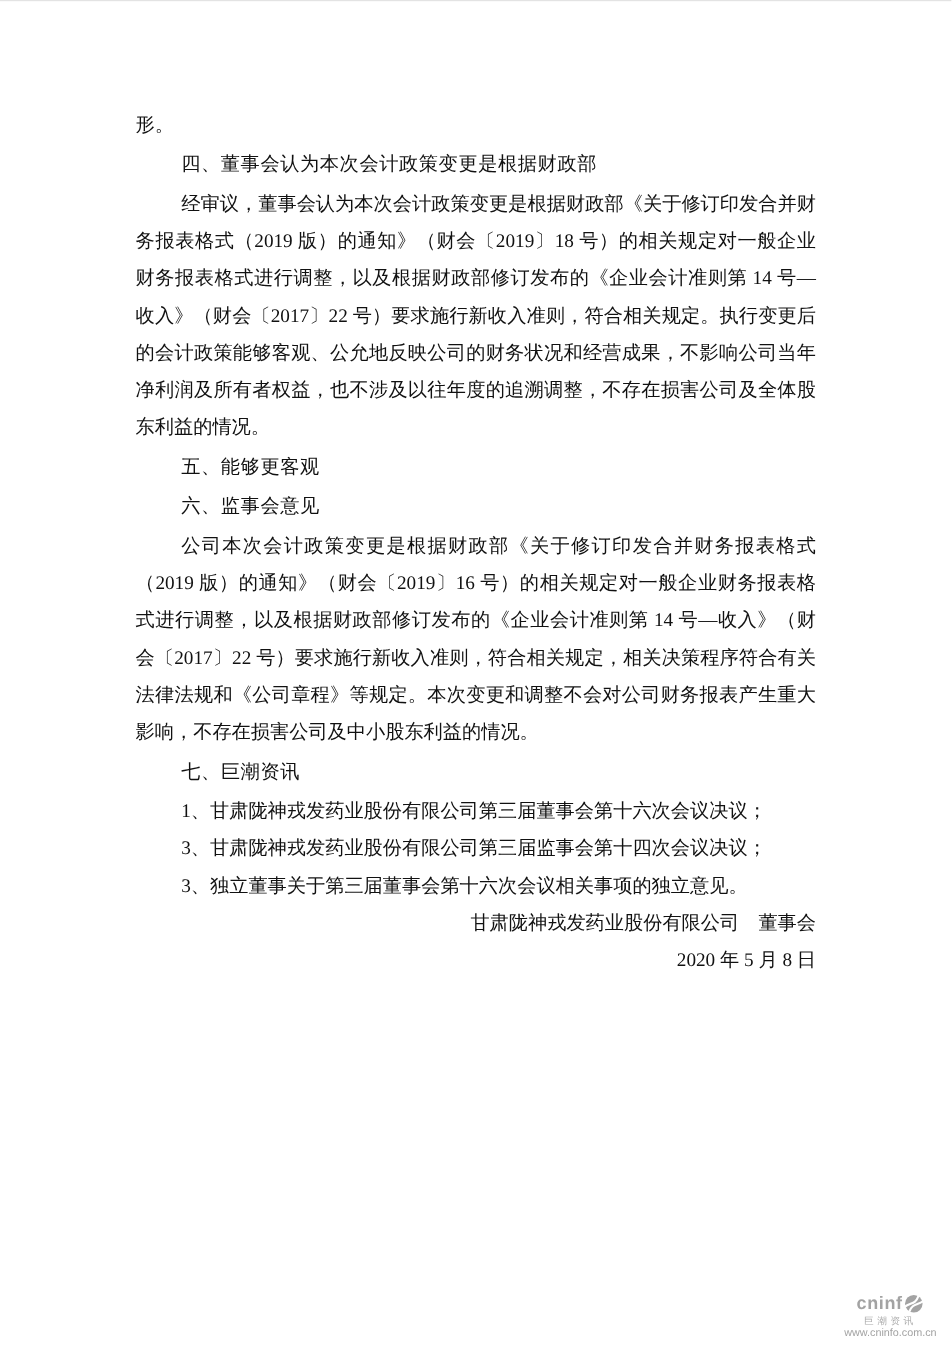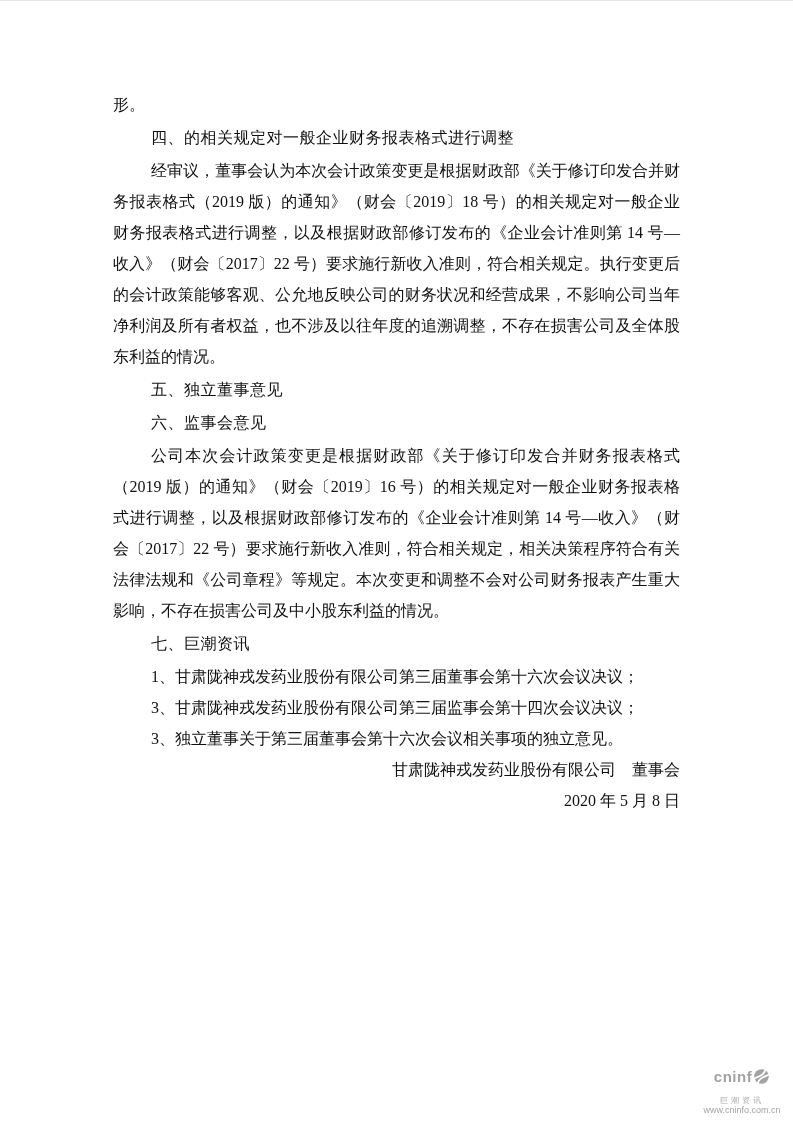--- a/index.html
+++ b/index.html
@@ -65,46 +65,46 @@
     font-family: "Liberation Sans", "DejaVu Sans", sans-serif;
     font-weight: bold;
     font-size: 15px;
     letter-spacing: 0.5px;
     color: #a3a3a3;
   }
   .logo-cn {
     font-size: 8px;
     letter-spacing: 3px;
     line-height: 1.2;
-    margin-top: 11px;
+    margin-top: 1px;
     color: #aaaaaa;
   }
   .logo-url {
     font-family: "Liberation Sans", "DejaVu Sans", sans-serif;
     font-size: 9px;
     line-height: 1.1;
     margin-top: 1px;
     white-space: nowrap;
     color: #a3a3a3;
   }
 </style>
 </head>
 <body>
 
 <div class="page">
   <div class="content">
     <p class="tail-line">形。</p>
 
     <div>
         <section>
-          <h2 class="heading">四、的相关规定对一般企业财务报表格式进行调整</h2>
+          <h2 class="heading">四、董事会认为本次会计政策变更是根据财政部</h2>
           <p class="para">经审议，董事会认为本次会计政策变更是根据财政部《关于修订印发合并财务报表格式（2019 版）的通知》（财会〔2019〕18 号）的相关规定对一般企业财务报表格式进行调整，以及根据财政部修订发布的《企业会计准则第 14 号—收入》（财会〔2017〕22 号）要求施行新收入准则，符合相关规定。执行变更后的会计政策能够客观、公允地反映公司的财务状况和经营成果，不影响公司当年净利润及所有者权益，也不涉及以往年度的追溯调整，不存在损害公司及全体股东利益的情况。</p>
         </section>
         <section>
-          <h2 class="heading">五、独立董事意见</h2>
+          <h2 class="heading">五、能够更客观</h2>
         </section>
         <section>
           <h2 class="heading">六、监事会意见</h2>
           <p class="para">公司本次会计政策变更是根据财政部《关于修订印发合并财务报表格式（2019 版）的通知》（财会〔2019〕16 号）的相关规定对一般企业财务报表格式进行调整，以及根据财政部修订发布的《企业会计准则第 14 号—收入》（财会〔2017〕22 号）要求施行新收入准则，符合相关规定，相关决策程序符合有关法律法规和《公司章程》等规定。本次变更和调整不会对公司财务报表产生重大影响，不存在损害公司及中小股东利益的情况。</p>
         </section>
         <section>
           <h2 class="heading">七、巨潮资讯</h2>
           <p class="item">1、甘肃陇神戎发药业股份有限公司第三届董事会第十六次会议决议；</p>
           <p class="item">3、甘肃陇神戎发药业股份有限公司第三届监事会第十四次会议决议；</p>
           <p class="item">3、独立董事关于第三届董事会第十六次会议相关事项的独立意见。</p>

